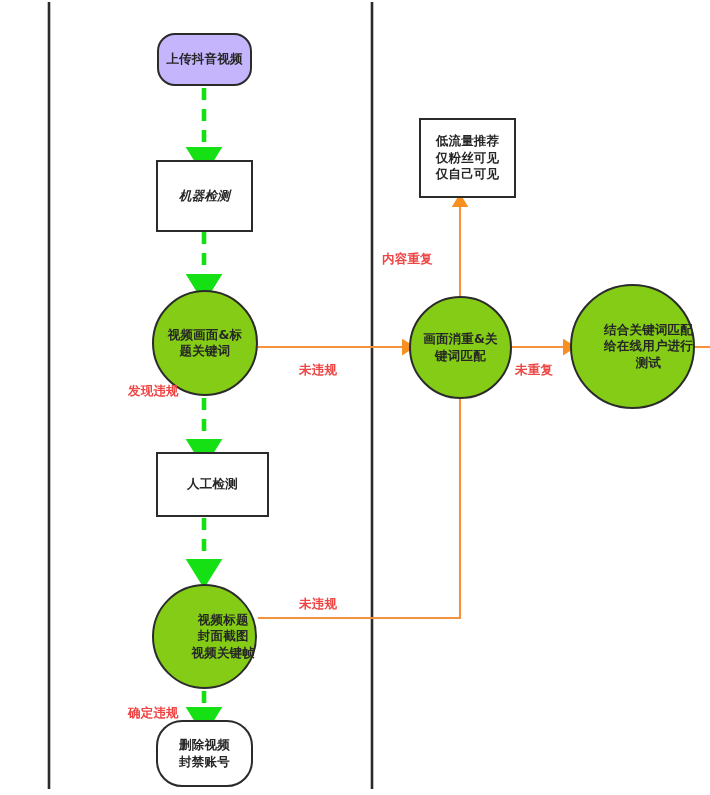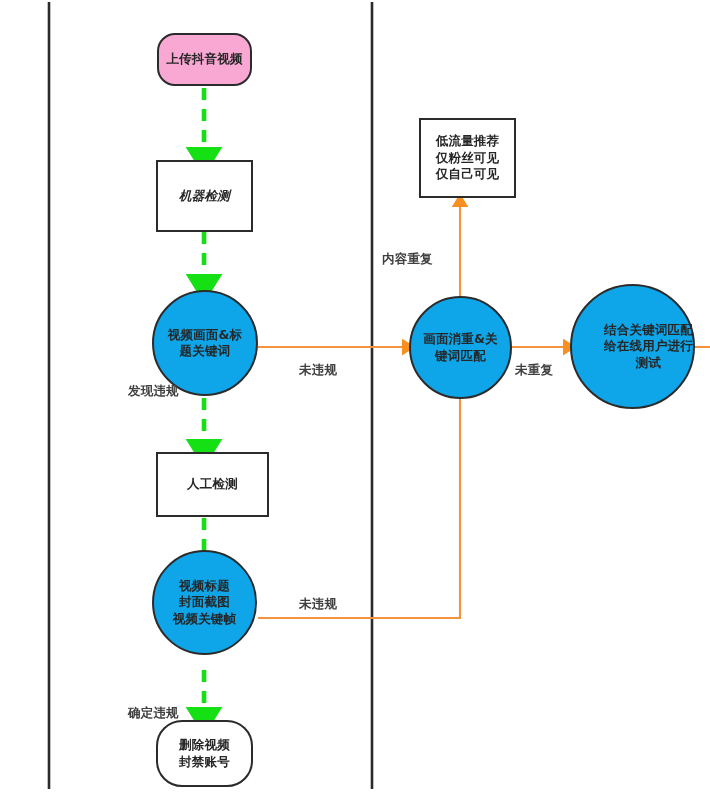--- a/index.html
+++ b/index.html
@@ -35,32 +35,32 @@
     font-weight: bold;
     font-size: 12.5px;
     line-height: 1.32;
     letter-spacing: 0.2px;
   }
   .node-rect {
     background: #ffffff;
     border: 2.2px solid #2b2b2b;
   }
   .node-round {
-    background: #f9a8d4;
+    background: #c4b5fd;
     border: 2.2px solid #2b2b2b;
     border-radius: 18px;
   }
   .node-circle {
-    background: #0ea5e9;
+    background: #84cc16;
     border: 2.2px solid #2b2b2b;
     border-radius: 50%;
   }
   .edge-label {
     position: absolute;
-    color: #404040;
+    color: #ef4444;
     font-weight: bold;
     font-size: 12.5px;
     white-space: nowrap;
     letter-spacing: 0.2px;
   }
   .nl {
     display: block;
   }
 </style>
 </head>
@@ -120,21 +120,21 @@
       <span class="nl">题关键词</span>
     </span>
   </div>
 
   <div class="node node-rect" style="left:156px; top:452px; width:113px; height:65px;">
     <span>
       <span class="nl">人工检测</span>
     </span>
   </div>
 
-  <div class="node node-circle" style="left:152px; top:550px; width:105px; height:105px;">
+  <div class="node node-circle" style="left:152px; top:584px; width:105px; height:105px;justify-content:flex-end;">
     <span>
       <span class="nl">视频标题</span>
       <span class="nl">封面截图</span>
       <span class="nl">视频关键帧</span>
     </span>
   </div>
 
   <div class="node node-rect" style="left:156px; top:720px; width:97px; height:67px;border-radius:26px;">
     <span>
       <span class="nl">删除视频</span>

